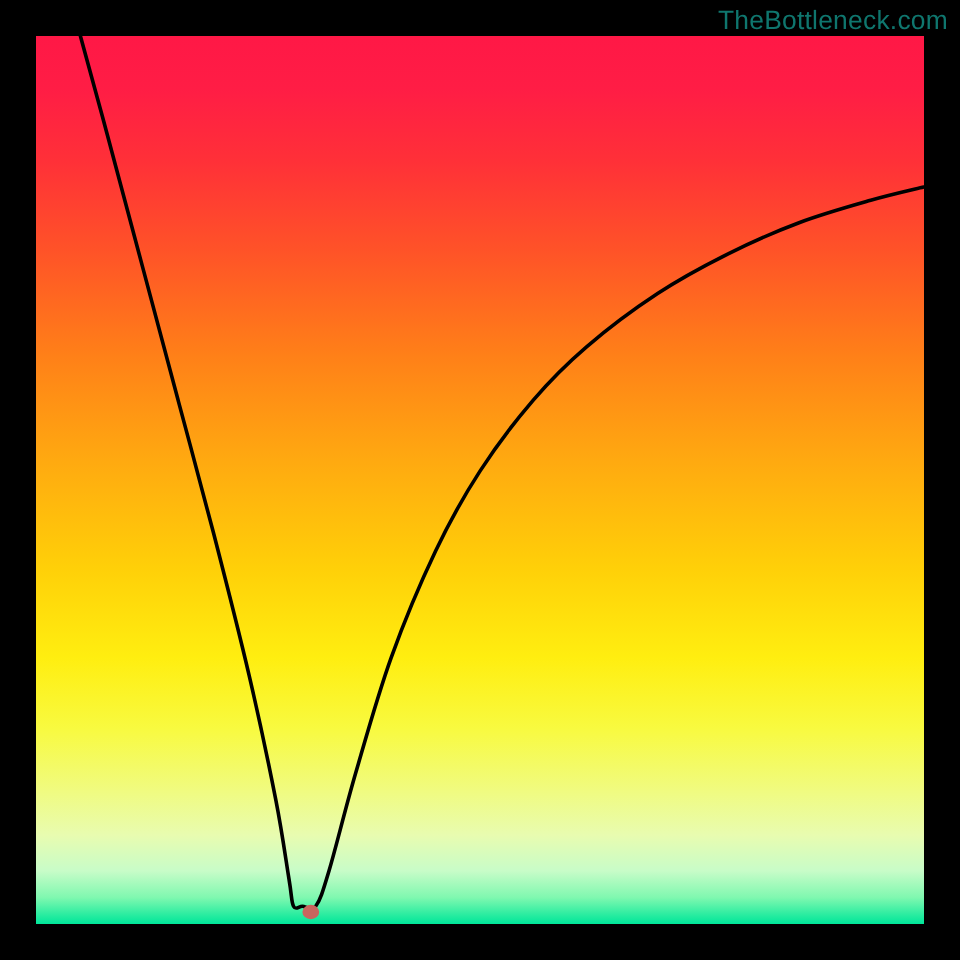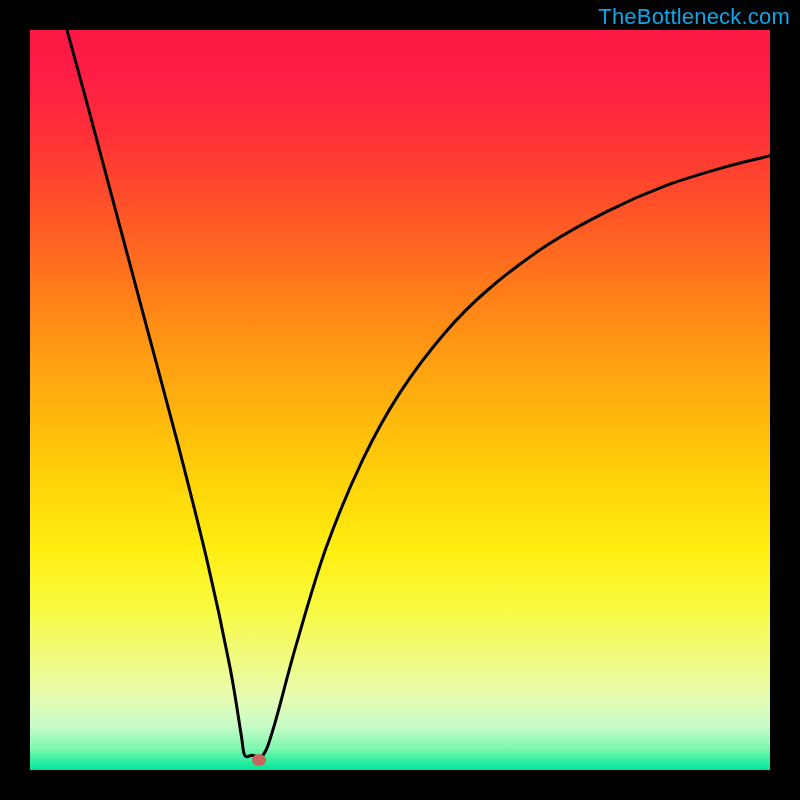--- a/index.html
+++ b/index.html
@@ -37,21 +37,21 @@
     position: absolute;
     width: 14px;
     height: 12px;
     border-radius: 50%;
     transform: translate(-50%, -50%);
   }
   .watermark {
     position: absolute;
     top: 4px;
     right: 10px;
-    color: #0ea5e9;
+    color: #0f766e;
     font-size: 22px;
     font-weight: 500;
     letter-spacing: 0.2px;
   }
 </style>
 </head>
 <body>
 
 <div class="stage">
 

